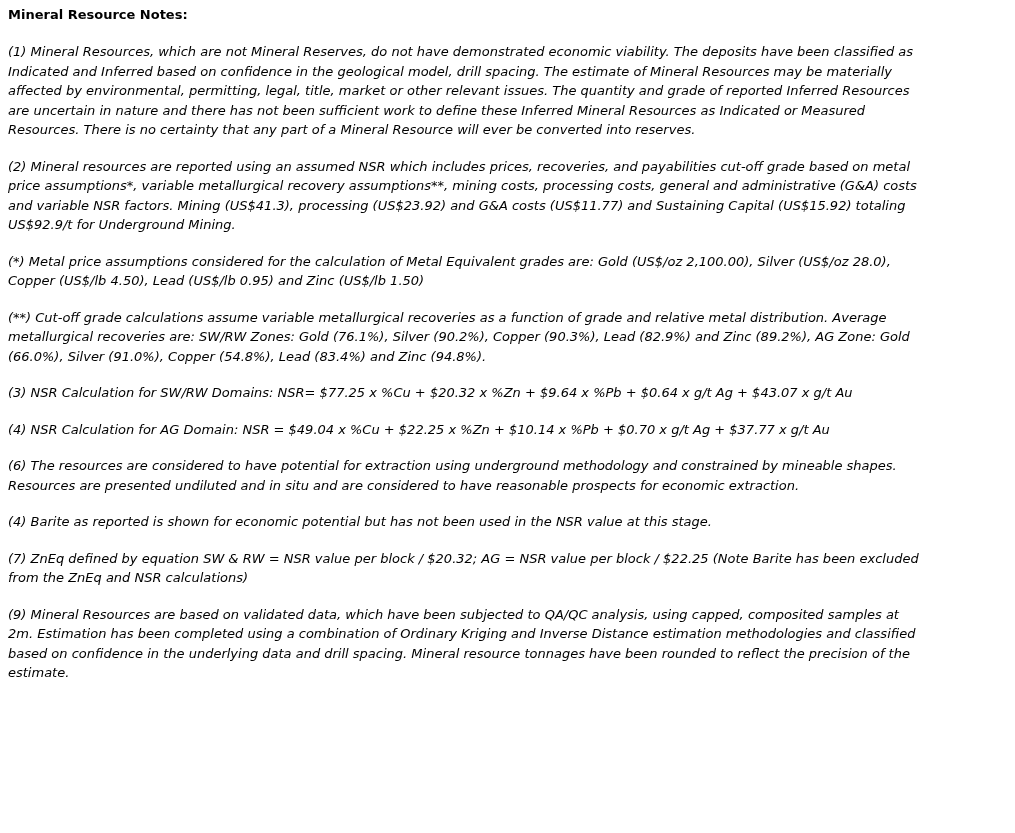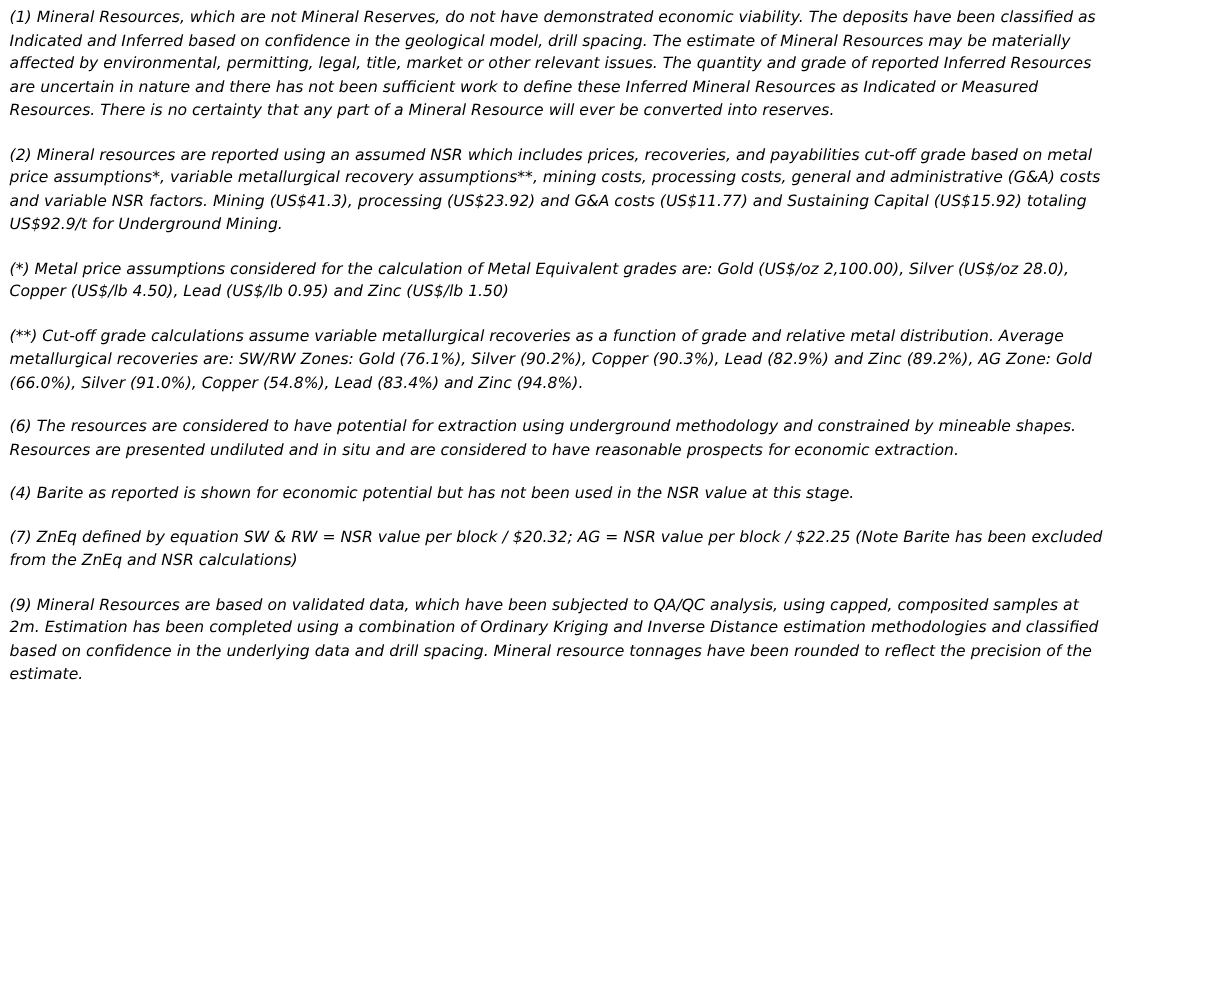--- a/index.html
+++ b/index.html
@@ -29,21 +29,24 @@
     font-size: 13px;
     line-height: 19.5px;
     margin: 0 0 17px 0;
     font-style: italic;
   }
 </style>
 </head>
 <body>
 
 <main class="doc">
+  <h1>Mineral Resource Notes:</h1>
   <p>(1) Mineral Resources, which are not Mineral Reserves, do not have demonstrated economic viability. The deposits have been classified as Indicated and Inferred based on confidence in the geological model, drill spacing. The estimate of Mineral Resources may be materially affected by environmental, permitting, legal, title, market or other relevant issues. The quantity and grade of reported Inferred Resources are uncertain in nature and there has not been sufficient work to define these Inferred Mineral Resources as Indicated or Measured Resources. There is no certainty that any part of a Mineral Resource will ever be converted into reserves.</p>
   <p>(2) Mineral resources are reported using an assumed NSR which includes prices, recoveries, and payabilities cut-off grade based on metal price assumptions*, variable metallurgical recovery assumptions**, mining costs, processing costs, general and administrative (G&amp;A) costs and variable NSR factors. Mining (US$41.3), processing (US$23.92) and G&amp;A costs (US$11.77) and Sustaining Capital (US$15.92) totaling US$92.9/t for Underground Mining.</p>
   <p>(*) Metal price assumptions considered for the calculation of Metal Equivalent grades are: Gold (US$/oz 2,100.00), Silver (US$/oz 28.0), Copper (US$/lb 4.50), Lead (US$/lb 0.95) and Zinc (US$/lb 1.50)</p>
   <p>(**) Cut-off grade calculations assume variable metallurgical recoveries as a function of grade and relative metal distribution. Average metallurgical recoveries are: SW/RW Zones: Gold (76.1%), Silver (90.2%), Copper (90.3%), Lead (82.9%) and Zinc (89.2%), AG Zone: Gold (66.0%), Silver (91.0%), Copper (54.8%), Lead (83.4%) and Zinc (94.8%).</p>
+  <p>(3) NSR Calculation for SW/RW Domains: NSR= $77.25 x %Cu + $20.32 x %Zn + $9.64 x %Pb + $0.64 x g/t Ag + $43.07 x g/t Au</p>
+  <p>(4) NSR Calculation for AG Domain: NSR = $49.04 x %Cu + $22.25 x %Zn + $10.14 x %Pb + $0.70 x g/t Ag + $37.77 x g/t Au</p>
   <p>(6) The resources are considered to have potential for extraction using underground methodology and constrained by mineable shapes. Resources are presented undiluted and in situ and are considered to have reasonable prospects for economic extraction.</p>
   <p>(4) Barite as reported is shown for economic potential but has not been used in the NSR value at this stage.</p>
   <p>(7) ZnEq defined by equation SW &amp; RW = NSR value per block / $20.32; AG = NSR value per block / $22.25 (Note Barite has been excluded from the ZnEq and NSR calculations)</p>
   <p>(9) Mineral Resources are based on validated data, which have been subjected to QA/QC analysis, using capped, composited samples at 2m. Estimation has been completed using a combination of Ordinary Kriging and Inverse Distance estimation methodologies and classified based on confidence in the underlying data and drill spacing. Mineral resource tonnages have been rounded to reflect the precision of the estimate.</p>
 </main>
 
 </body></html>

